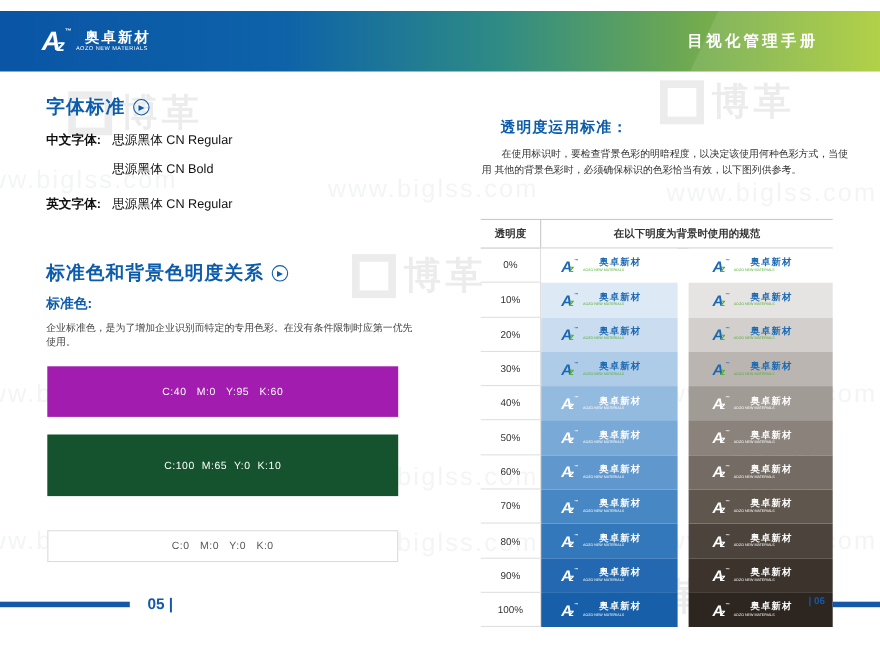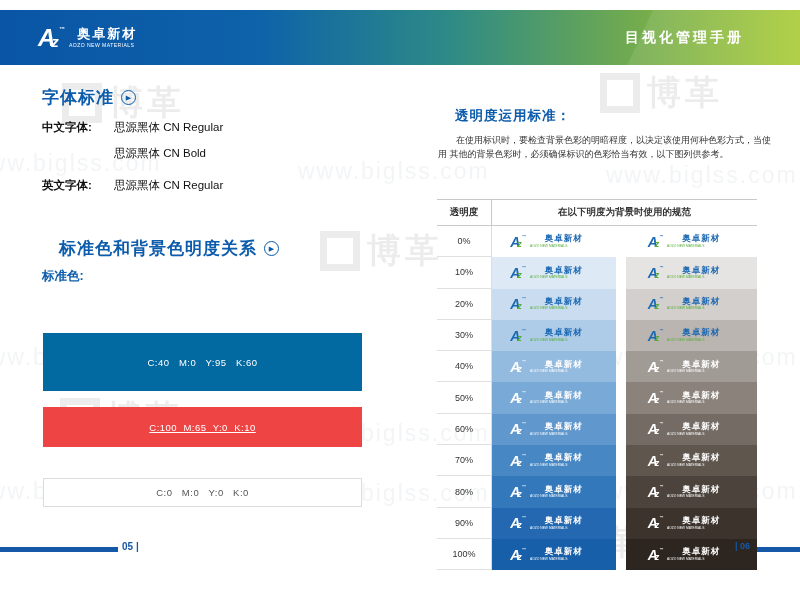--- a/index.html
+++ b/index.html
@@ -46,21 +46,21 @@
   
   .h1{position:absolute;font-size:17px;font-weight:bold;color:#0c5cab;letter-spacing:1px;
       display:flex;align-items:center;gap:7px;}
   .play{width:15px;height:15px;border:1.5px solid #0c5cab;border-radius:50%;box-sizing:border-box;
         display:inline-flex;align-items:center;justify-content:center;font-size:7px;color:#0c5cab;padding-left:1px;}
   .sub-h{position:absolute;left:42px;font-size:12.5px;font-weight:bold;color:#0c5cab;}
 
   
   .font-row{position:absolute;left:42px;display:flex;font-size:11.5px;color:#111;}
   .font-label{font-weight:bold;width:60px;flex:none;}
-  .font-vals{display:flex;flex-direction:column;gap:11px;margin-left:12px;}
+  .font-vals{display:flex;flex-direction:column;gap:11px;}
   .desc-l{position:absolute;left:42px;top:292px;width:335px;font-size:9px;color:#444;}
   .swatches{position:absolute;left:43px;top:333px;width:319px;}
   .swatch{display:flex;align-items:center;justify-content:center;font-size:9.5px;
           white-space:pre;box-sizing:border-box;letter-spacing:.5px;}
   .swatch:nth-child(1){margin-bottom:16px;}
   .swatch:nth-child(2){margin-bottom:13px;}
   .swatch.bordered{border:1px solid #dcdcdc;margin-top:31px;}
 
   
   .h2{position:absolute;left:455px;top:107px;font-size:13.5px;font-weight:bold;color:#0c5cab;letter-spacing:1px;}
@@ -76,21 +76,21 @@
   .col-pct{width:55px;border-right:1px solid #dcdcdc;box-sizing:border-box;}
   .pct{height:31.3px;display:flex;align-items:center;justify-content:center;font-size:9px;color:#333;
        border-bottom:1px solid #e0e0e0;box-sizing:border-box;}
   .col-blue{width:124px;}
   .col-gap{width:10px;}
   .col-gray{width:131px;}
   .cell{height:31.3px;display:flex;align-items:center;justify-content:center;}
 
   
   .pg-bar-l{position:absolute;left:0;top:547px;width:118px;height:5px;background:#1558a8;}
-  .pg-l{position:absolute;left:122px;top:541px;font-size:10px;color:#1558a8;font-weight:bold;}
+  .pg-l{position:absolute;left:134px;top:541px;font-size:14px;color:#1558a8;font-weight:bold;}
   .pg-r{position:absolute;left:735px;top:541px;font-size:9px;color:#1558a8;font-weight:bold;}
   .pg-bar-r{position:absolute;left:757px;top:547px;width:43px;height:5px;background:#1558a8;}
 </style>
 </head>
 <body>
 
 <div class="page">
 
   <div class="wm-layer" id="wm-layer">
       <div class="wm wm-white" style="left: 55px; top: 38px;">www.biglss.com</div>
@@ -161,32 +161,33 @@
         </span>
       </div>
       <div class="font-row" style="top: 178px;">
         <span class="font-label">英文字体:</span>
         <span class="font-vals" style="display: flex;">
           <span class="">思源黑体 CN Regular</span>
         </span>
       </div>
     </div>
 
-  <div class="h1" style="left:42px;top:237px;margin-left:17px;">
+  <div class="h1" style="left:42px;top:237px;">
     <span>标准色和背景色明度关系</span>
     <span class="play">
         <span>▶</span>
       </span>
   </div>
 
   <div class="sub-h" style="top:268px;">标准色:</div>
+  <div class="desc-l">企业标准色，是为了增加企业识别而特定的专用色彩。在没有条件限制时应第一优先使用。</div>
 
   <div class="swatches" id="swatches">
-      <div class="swatch" style="background: #0369a1; height: 58px; color: rgb(255, 255, 255);"><span class="">C:40   M:0   Y:95   K:60</span></div>
-      <div class="swatch" style="background: #ef4444; height: 40px; color: rgb(255, 255, 255); text-decoration: underline;"><span class="">C:100  M:65  Y:0  K:10</span></div>
+      <div class="swatch" style="background: #a21caf; height: 46px; color: rgb(255, 255, 255);"><span class="">C:40   M:0   Y:95   K:60</span></div>
+      <div class="swatch" style="background: #14532d; height: 56px; color: rgb(255, 255, 255);"><span class="">C:100  M:65  Y:0  K:10</span></div>
       <div class="swatch bordered" style="background: rgb(255, 255, 255); height: 29px; color: rgb(85, 85, 85);"><span class="">C:0   M:0   Y:0   K:0</span></div>
     </div>
 
   <div class="h2">透明度运用标准：</div>
   <div class="desc-r">在使用标识时，要检查背景色彩的明暗程度，以决定该使用何种色彩方式，当使用 其他的背景色彩时，必须确保标识的色彩恰当有效，以下图列供参考。</div>
 
   <div class="t-table">
     <div class="t-head">
       <div class="c1">透明度</div>
       <div class="c2">在以下明度为背景时使用的规范</div>

